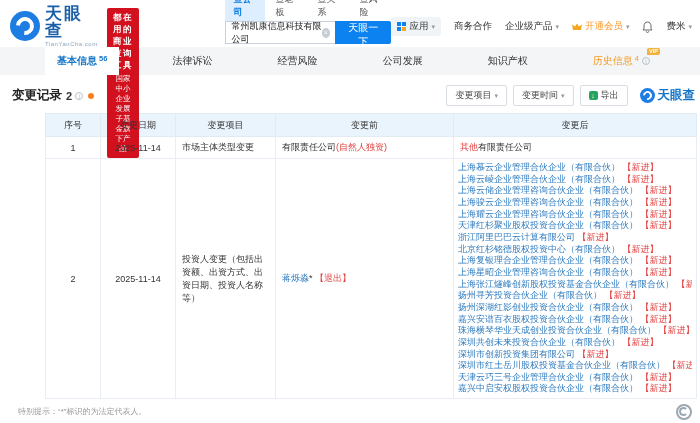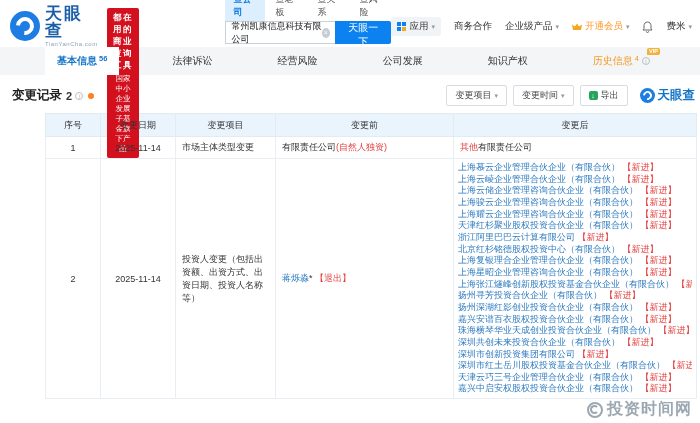--- a/index.html
+++ b/index.html
@@ -258,20 +258,20 @@
                 <div class="after-item"><span class="link">深圳市创新投资集团有限公司</span><span class="red"> 【新进】</span></div>
                 <div class="after-item"><span class="link">深圳市红土岳川股权投资基金合伙企业（有限合伙）</span><span class="red"> 【新进】</span></div>
                 <div class="after-item"><span class="link">天津云巧三号企业管理合伙企业（有限合伙）</span><span class="red"> 【新进】</span></div>
                 <div class="after-item"><span class="link">嘉兴中启安权股权投资合伙企业（有限合伙）</span><span class="red"> 【新进】</span></div>
               </div>
           </td>
         </tr>
       </tbody>
     </table>
 
+    <div class="note">特别提示：“*”标识的为法定代表人。</div>
   </main>
 
   <div class="watermark">
     <span class="wm-circle"></span>
-    <span class="wm-text">投资时间网</span>
   </div>
 
 </div>
 
 </body></html>

